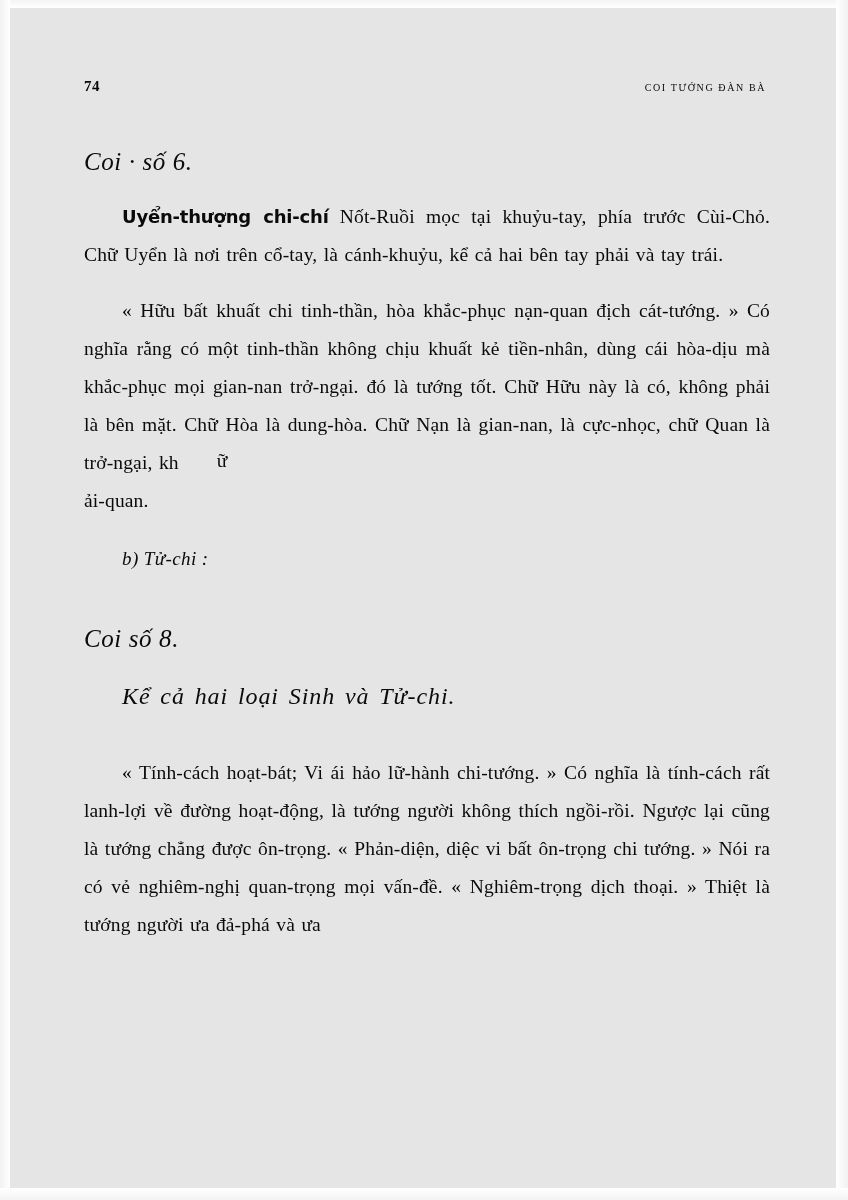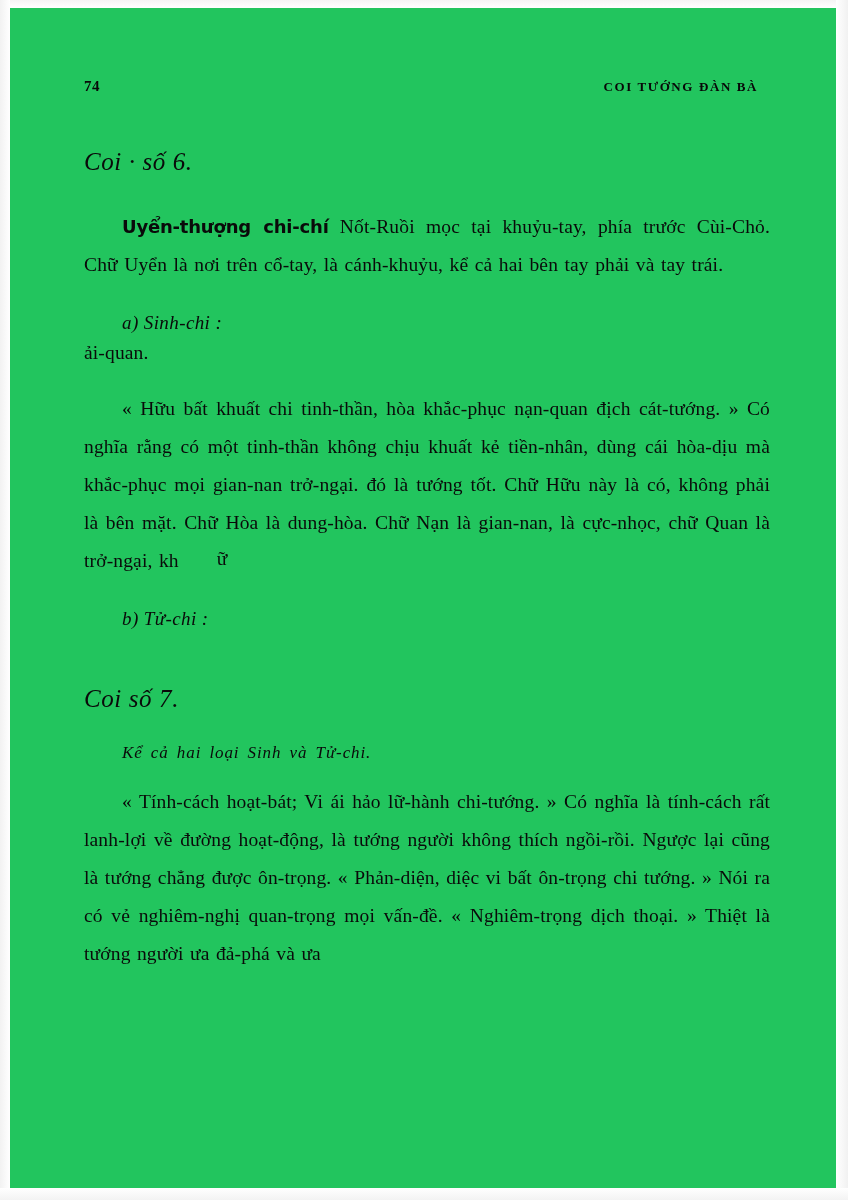--- a/index.html
+++ b/index.html
@@ -8,21 +8,21 @@
     padding: 0;
     background: #ffffff;
   }
   body {
     font-family: "Liberation Serif", "DejaVu Serif", serif;
   }
   .page {
     position: relative;
     width: 848px;
     height: 1200px;
-    background: #22c55e;
+    background: #e5e5e5;
     overflow: hidden;
     box-sizing: border-box;
   }
   
   .scan-edge-left {
     position: absolute;
     left: 0; top: 0;
     width: 10px; height: 1200px;
     background: linear-gradient(to right, #f2f2f2, #ffffff);
     pointer-events: none;
@@ -65,26 +65,26 @@
   }
   .folio {
     font-family: "Liberation Serif", "DejaVu Serif", serif;
     font-weight: bold;
     font-size: 15px;
     color: #080808;
     letter-spacing: 0.5px;
   }
   .head-title {
     font-family: "Liberation Serif", "DejaVu Serif", serif;
-    font-weight: bold;
-    font-size: 13px;
+    font-weight: normal;
+    font-size: 10px;
     letter-spacing: 1.6px;
     color: #080808;
     text-transform: uppercase;
-    margin-right: 12px;
+    margin-right: 4px;
   }
 
   
   .section-head {
     font-style: italic;
     font-size: 25px;
     color: #0a0a0a;
     margin-top: 40px;
     letter-spacing: 0.6px;
   }
@@ -96,27 +96,27 @@
     font-size: 19.5px;
     line-height: 38px;
     color: #0a0a0a;
     margin: 0;
     text-align: justify;
     text-indent: 38px;
     letter-spacing: 0.15px;
     word-spacing: 1.4px;
   }
   p.para.first-after-head {
-    margin-top: 32px;
+    margin-top: 22px;
   }
   p.para.tight {
     margin-top: 18px;
   }
   p.para.gap {
-    margin-top: 20px;
+    margin-top: 44px;
     font-family: Liberation Serif, serif;
   }
 
   .lead {
     font-family: "DejaVu Sans", "Liberation Sans", sans-serif;
     font-weight: bold;
     font-size: 18px;
     letter-spacing: -0.2px;
   }
 
@@ -126,21 +126,21 @@
     color: #0a0a0a;
     margin: 0;
     text-indent: 38px;
     letter-spacing: 0.4px;
   }
   .sub-label.a { margin-top: 28px; }
   .sub-label.b { margin-top: 28px; }
 
   .note-line {
     font-style: italic;
-    font-size: 17px;
+    font-size: 24px;
     color: #0a0a0a;
     margin: 0;
     text-indent: 38px;
     letter-spacing: 0.9px;
     word-spacing: 3px;
     margin-top: 30px;
   }
   .drift {
     display: inline-block;
     transform: translateY(-2px);
@@ -167,33 +167,32 @@
       <span class="folio">74</span>
       <span class="head-title">COI TƯỚNG ĐÀN BÀ</span>
     </div>
 
     <div class="section-head">Coi · số 6.</div>
 
     <p class="para first-after-head">
       <span class="lead">Uyển-thượng chi-chí</span><span> Nốt-Ruồi mọc tại khuỷu-tay, phía trước Cùi-Chỏ. Chữ Uyển là nơi trên cổ-tay, là cánh-khuỷu, kể cả hai bên tay phải và tay trái.</span>
     </p>
 
-    <p class="sub-label a">a) Sinh-chi :</p>
 
+    <p class="para tight">
+      <span>« Hữu bất khuất chi tinh-thần, hòa khắc-phục nạn-quan địch cát-tướng. » Có nghĩa rằng có một tinh-thần không chịu khuất kẻ tiền-nhân, dùng cái hòa-dịu mà khắc-phục mọi gian-nan trở-ngại. đó là tướng tốt. Chữ Hữu này là có, không phải là bên mặt. Chữ Hòa là dung-hòa. Chữ Nạn là gian-nan, là cực-nhọc, chữ Quan là trở-ngại, kh</span><span class="drift">ữ</span>
+    </p>
     <p class="para" style="text-indent:0">
       <span>ải-quan.</span>
-    </p>
-    <p class="para tight">
-      <span>« Hữu bất khuất chi tinh-thần, hòa khắc-phục nạn-quan địch cát-tướng. » Có nghĩa rằng có một tinh-thần không chịu khuất kẻ tiền-nhân, dùng cái hòa-dịu mà khắc-phục mọi gian-nan trở-ngại. đó là tướng tốt. Chữ Hữu này là có, không phải là bên mặt. Chữ Hòa là dung-hòa. Chữ Nạn là gian-nan, là cực-nhọc, chữ Quan là trở-ngại, kh</span><span class="drift">ữ</span>
     </p>
 
     <p class="sub-label b">b) Tử-chi :</p>
 
 
-    <div class="section-head second">Coi số 7.</div>
+    <div class="section-head second">Coi số 8.</div>
 
 
     <p class="note-line">Kể cả hai loại Sinh và Tử-chi.</p>
 
     <p class="para gap">« Tính-cách hoạt-bát; Vi ái hảo lữ-hành chi-tướng. » Có nghĩa là tính-cách rất lanh-lợi về đường hoạt-động, là tướng người không thích ngồi-rồi. Ngược lại cũng là tướng chẳng được ôn-trọng. « Phản-diện, diệc vi bất ôn-trọng chi tướng. » Nói ra có vẻ nghiêm-nghị quan-trọng mọi vấn-đề. « Nghiêm-trọng dịch thoại. » Thiệt là tướng người ưa đả-phá và ưa</p>
 
   </div>
 </div>
 
 </body></html>

